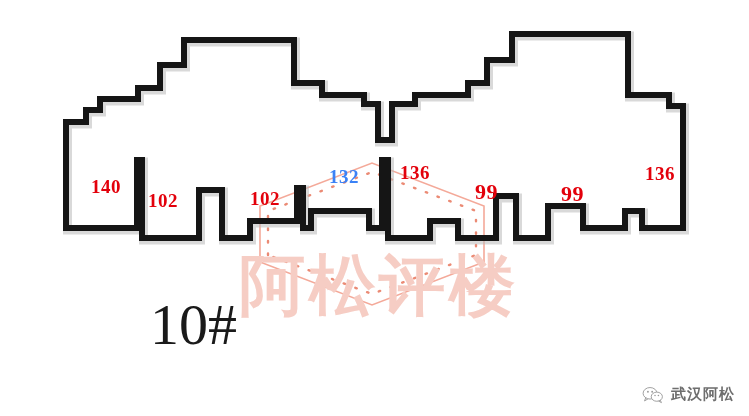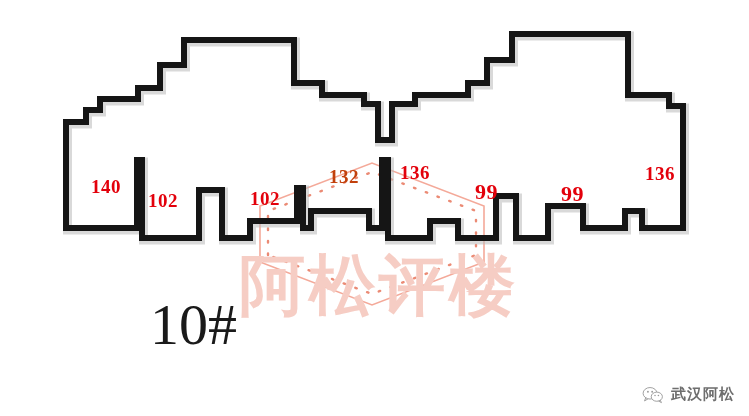--- a/index.html
+++ b/index.html
@@ -91,21 +91,21 @@
       <path id="outline-shadow" fill="none" stroke="#b9b9b9" stroke-width="9" stroke-linejoin="miter" stroke-linecap="square" opacity="0.55" transform="translate(1.5,2)" d="M 66,122 L 66,228 L 137,228 L 137,160 L 142,160 L 142,238 L 199,238 L 199,190 L 222,190 L 222,238 L 250,238 L 250,221 L 297,221 L 297,188 L 303,188 L 303,228 L 311,228 L 311,211 L 369,211 L 369,228 L 382,228 L 382,160 L 388,160 L 388,238 L 430,238 L 430,221 L 458,221 L 458,238 L 496,238 L 496,196 L 516,196 L 516,238 L 548,238 L 548,206 L 583,206 L 583,228 L 625,228 L 625,211 L 642,211 L 642,228 L 683,228 L 683,106 L 669,106 L 669,95 L 628,95 L 628,34 L 512,34 L 512,60 L 487,60 L 487,83 L 468,83 L 468,95 L 415,95 L 415,104 L 392,104 L 392,140 L 378,140 L 378,104 L 364,104 L 364,95 L 322,95 L 322,83 L 294,83 L 294,40 L 184,40 L 184,65 L 160,65 L 160,88 L 138,88 L 138,99 L 100,99 L 100,110 L 86,110 L 86,122 Z"></path>
       <path id="outline-main" fill="none" stroke="#151515" stroke-linejoin="miter" stroke-linecap="square" d="M 66,122 L 66,228 L 137,228 L 137,160 L 142,160 L 142,238 L 199,238 L 199,190 L 222,190 L 222,238 L 250,238 L 250,221 L 297,221 L 297,188 L 303,188 L 303,228 L 311,228 L 311,211 L 369,211 L 369,228 L 382,228 L 382,160 L 388,160 L 388,238 L 430,238 L 430,221 L 458,221 L 458,238 L 496,238 L 496,196 L 516,196 L 516,238 L 548,238 L 548,206 L 583,206 L 583,228 L 625,228 L 625,211 L 642,211 L 642,228 L 683,228 L 683,106 L 669,106 L 669,95 L 628,95 L 628,34 L 512,34 L 512,60 L 487,60 L 487,83 L 468,83 L 468,95 L 415,95 L 415,104 L 392,104 L 392,140 L 378,140 L 378,104 L 364,104 L 364,95 L 322,95 L 322,83 L 294,83 L 294,40 L 184,40 L 184,65 L 160,65 L 160,88 L 138,88 L 138,99 L 100,99 L 100,110 L 86,110 L 86,122 Z" stroke-width="6"></path>
     </g>
   </svg>
 
   <div class="wm-text" id="watermark-text" style="left: 239px; top: 253px; color: rgb(246, 205, 196);">阿松评楼</div>
 
   <div class="dim-label" style="left: 77px; top: 177px; color: rgb(227, 0, 11); margin-left: 14px;">140</div>
   <div class="dim-label" style="left: 148px; top: 191px; color: rgb(227, 0, 11);">102</div>
   <div class="dim-label" style="left: 250px; top: 189px; color: rgb(227, 0, 11);">102</div>
-  <div class="dim-label" style="left: 329px; top: 167px; color: #c2410c;">132</div>
+  <div class="dim-label" style="left: 329px; top: 167px; color: #3b82f6;">132</div>
   <div class="dim-label" style="left: 400px; top: 163px; color: rgb(227, 0, 11);">136</div>
   <div class="dim-label" style="left: 475px; top: 181px; font-size: 22px; color: rgb(227, 0, 11);">99</div>
   <div class="dim-label" style="left: 561px; top: 183px; font-size: 22px; color: rgb(227, 0, 11);">99</div>
   <div class="dim-label" style="left: 645px; top: 164px; color: rgb(227, 0, 11);">136</div>
 
   <div class="bldg-label" style="left: 150px; top: 296px; color: rgb(26, 26, 26);">10#</div>
 
   <div id="brand">
     <svg class="wechat-icon" viewBox="0 0 26 20">
       <ellipse cx="9.5" cy="8" rx="8.2" ry="6.8" fill="none" stroke="#9a9a9a" stroke-width="1.1"></ellipse>

